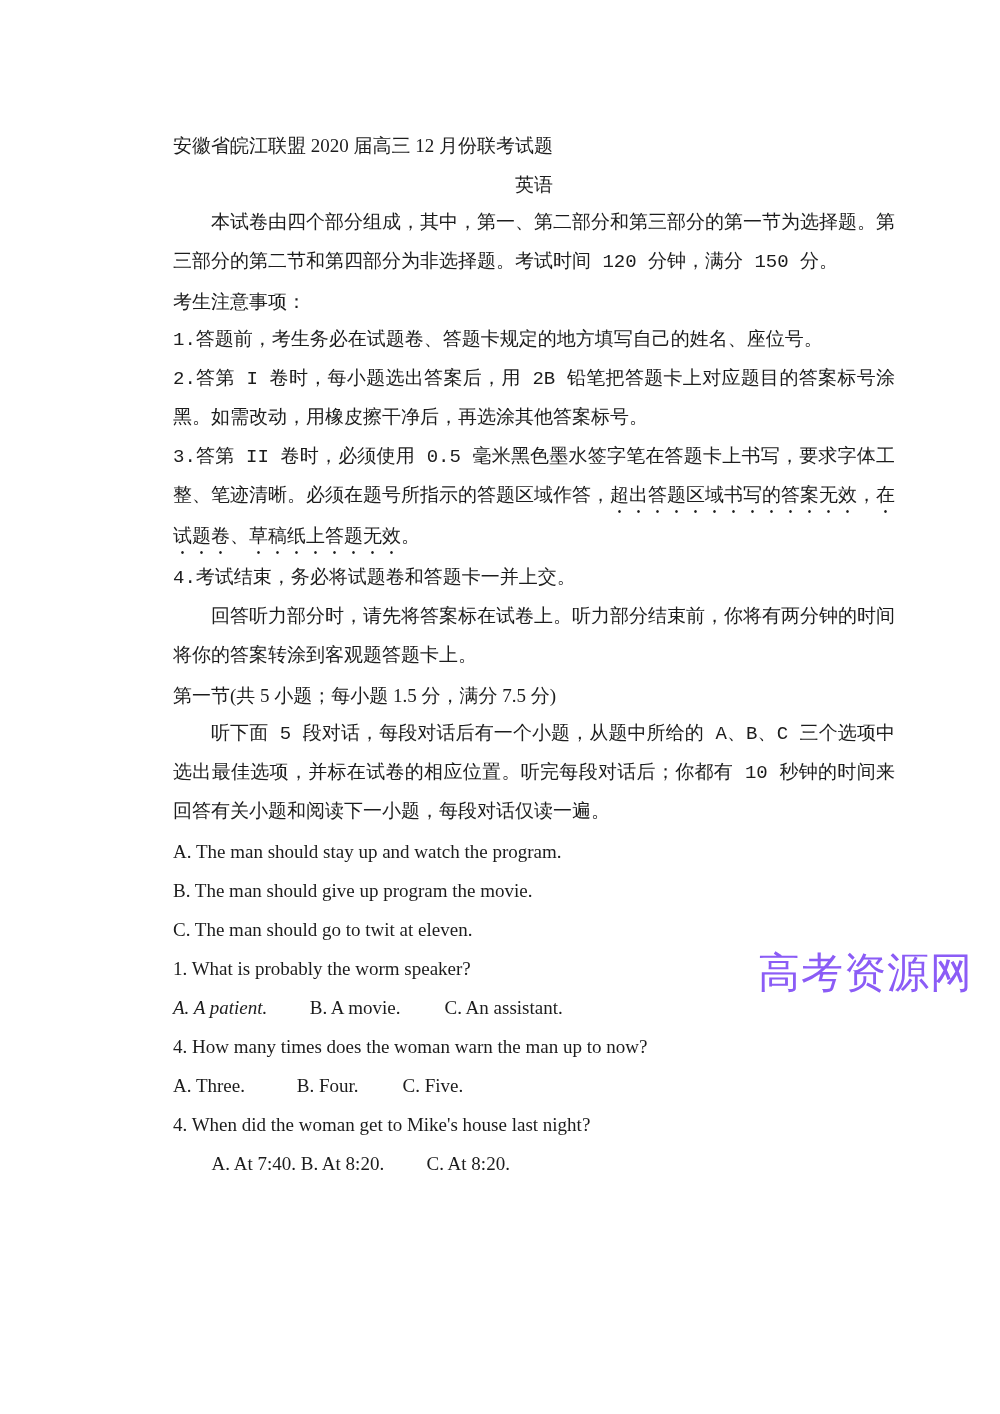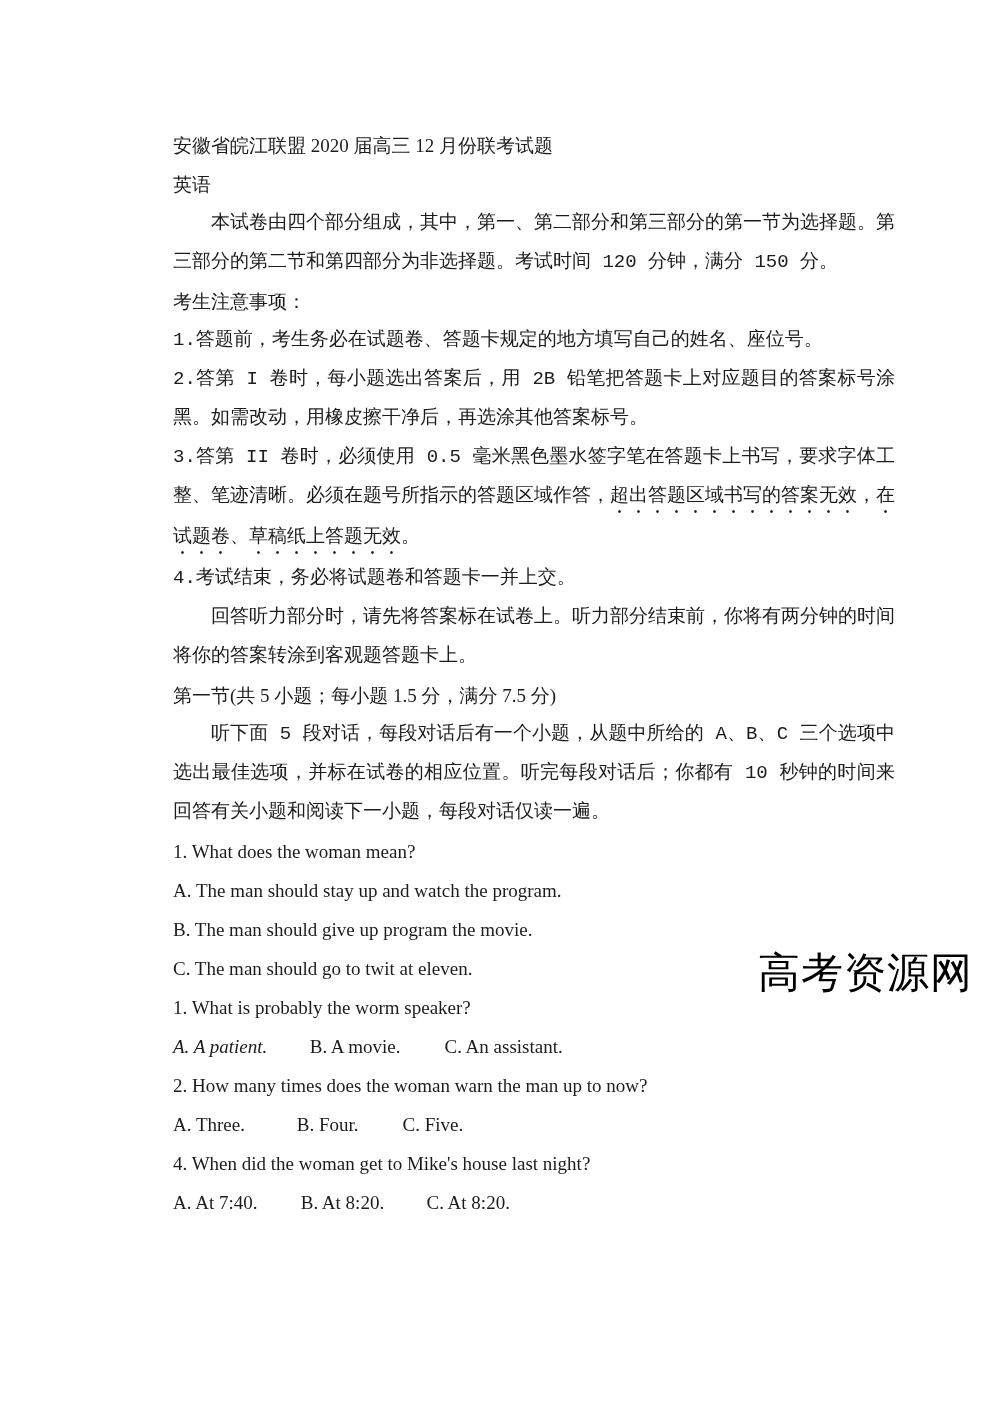--- a/index.html
+++ b/index.html
@@ -22,43 +22,43 @@
     top: 126px;
     width: 722px;
     font-size: 19px;
     line-height: 39px;
     margin-left: 21px;
   }
   .content p, .content div {
     margin: 0;
     padding: 0;
   }
-  .center   { }
+  .center   { text-align: center; }
   .justify  { text-align: justify; font-family: Liberation Mono, monospace; }
   .indent   { text-indent: 2em; }
   .emph {
     -webkit-text-emphasis: filled dot;
     -webkit-text-emphasis-position: under right;
     text-emphasis: filled dot;
     text-emphasis-position: under right;
   }
   .opts-inline .opt { display: inline-block; vertical-align: top; }
   .q2-opts .o1 { width: 132px; font-style: italic; }
   .q2-opts .o2 { width: 130px; }
   .q3-opts .o1 { width: 119px; }
   .q3-opts .o2 { width: 101px; }
-  .q4-opts .o1 { width: 123px; }
+  .q4-opts .o1 { width: 123px; text-align: right; }
   .q4-opts .o2 { width: 121px; }
   .watermark {
     position: absolute;
     left: 758px;
     top: 945px;
     font-size: 42px;
     letter-spacing: 1px;
-    color: #000000;
+    color: #8b5cf6;
     white-space: nowrap;
     pointer-events: none;
     user-select: none;
   }
 </style>
 </head>
 <body>
 
 <div class="page">
 
@@ -81,37 +81,36 @@
     <p class="justify">4.考试结束，务必将试题卷和答题卡一并上交。</p>
 
 
     <p class="indent justify">回答听力部分时，请先将答案标在试卷上。听力部分结束前，你将有两分钟的时间将你的答案转涂到客观题答题卡上。</p>
 
     <div>第一节(共 5 小题；每小题 1.5 分，满分 7.5 分)</div>
 
     <p class="indent justify">听下面 5 段对话，每段对话后有一个小题，从题中所给的 A、B、C 三个选项中选出最佳选项，并标在试卷的相应位置。听完每段对话后；你都有 10 秒钟的时间来回答有关小题和阅读下一小题，每段对话仅读一遍。</p>
 
     <div class="question">
-      <div>1. What does the woman mean?</div>
       <div>A. The man should stay up and watch the program.</div>
       <div>B. The man should give up program the movie.</div>
       <div>C. The man should go to twit at eleven.</div>
     </div>
 
     <div class="question">
       <div>1. What is probably the worm speaker?</div>
       <div class="opts-inline q2-opts">
         <span class="opt o1">A. A patient.</span>
         <span class="opt o2">B. A movie.</span>
         <span class="opt o3">C. An assistant.</span>
       </div>
     </div>
 
     <div class="question">
-      <div>2. How many times does the woman warn the man up to now?</div>
+      <div>4. How many times does the woman warn the man up to now?</div>
       <div class="opts-inline q3-opts">
         <span class="opt o1">A. Three.</span>
         <span class="opt o2">B. Four.</span>
         <span class="opt o3">C. Five.</span>
       </div>
     </div>
 
     <div class="question">
       <div>4. When did the woman get to Mike's house last night?</div>
       <div class="opts-inline q4-opts">

